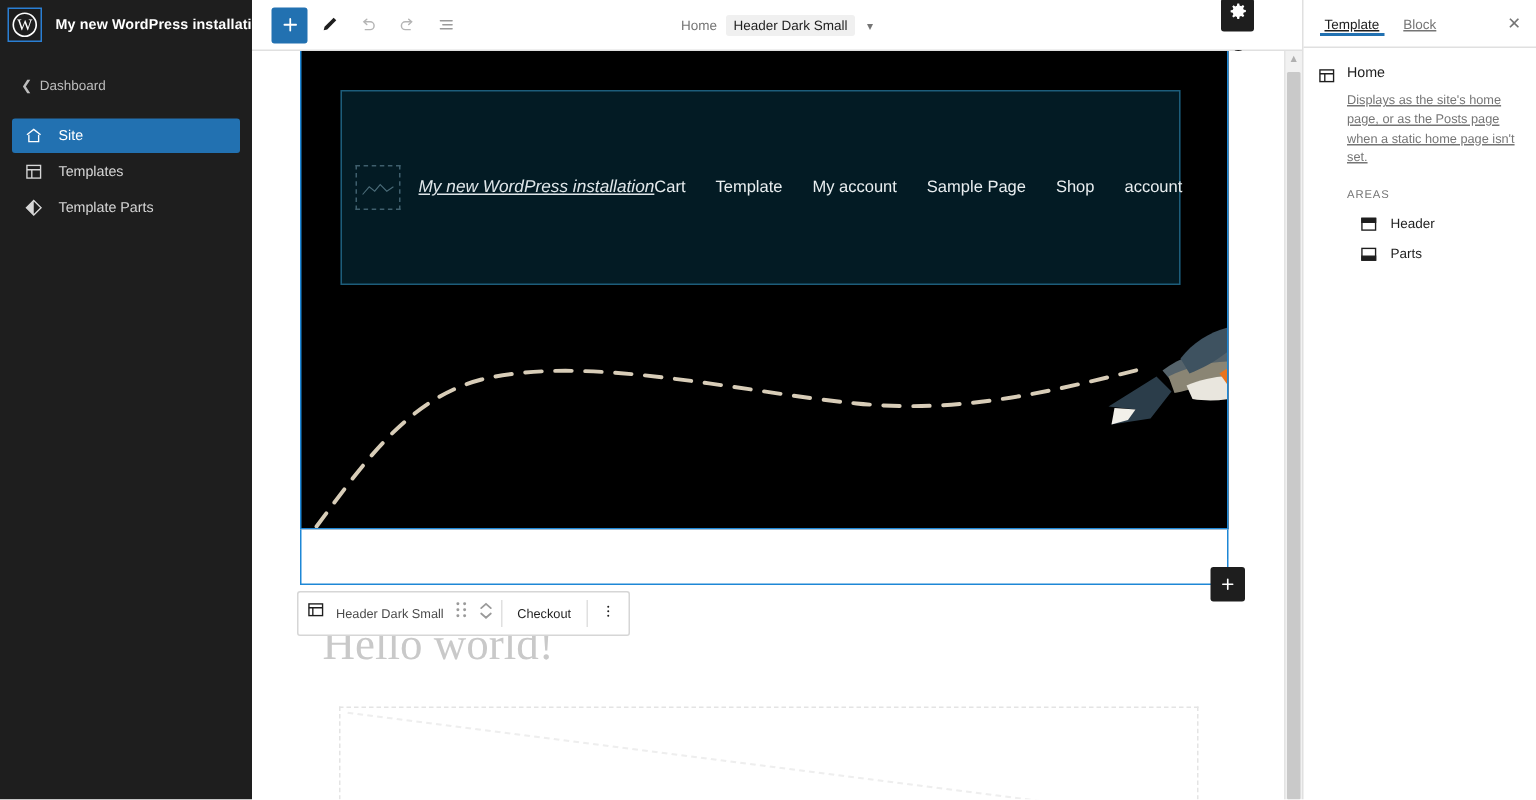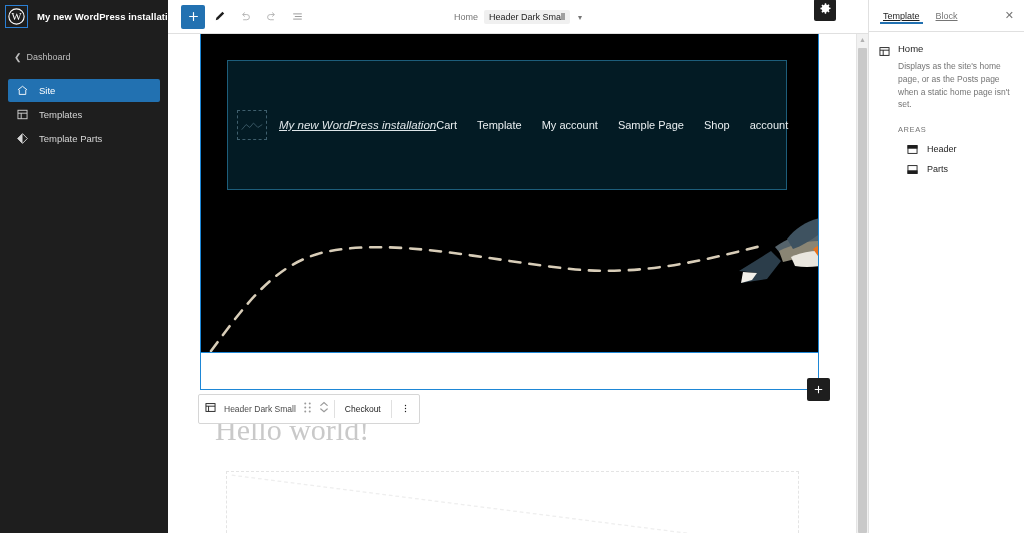--- a/index.html
+++ b/index.html
@@ -183,21 +183,21 @@
     height: 2px; background: #2271b1;
   }
   .ins-close { margin-left: auto; font-size: 11px; color: #757575; padding-right: 4px; }
 
   .ins-body { padding: 11px 9px 0 9px; }
   .ins-row { display: flex; gap: 7px; }
   .ins-tplicon { width: 13px; height: 13px; flex-shrink: 0; margin-top: 1px; }
   .ins-name { font-size: 9.5px; color: #1e1e1e; }
   .ins-desc {
     font-size: 8.5px; color: #757575; line-height: 1.5;
-    margin: 3px 4px 0 20px; max-width: 124px;
+    margin: 3px 4px 0 20px; max-width: 124px; text-decoration: underline;
   }
   .ins-areas-label {
     font-size: 7.5px; color: #757575; letter-spacing: .6px;
     margin: 14px 0 5px 20px;
   }
   .ins-area {
     display: flex; align-items: center; gap: 8px;
     margin-left: 28px; height: 20px; font-size: 9px; color: #1e1e1e;
   }
   .ins-area .ico { width: 13px; height: 13px; flex-shrink: 0; }

